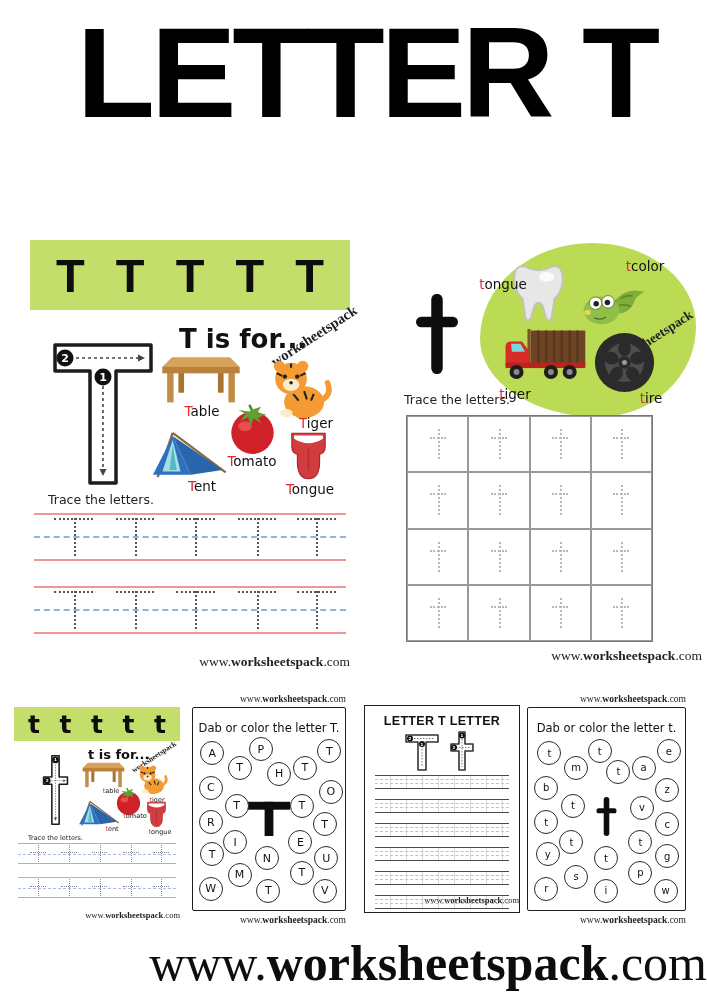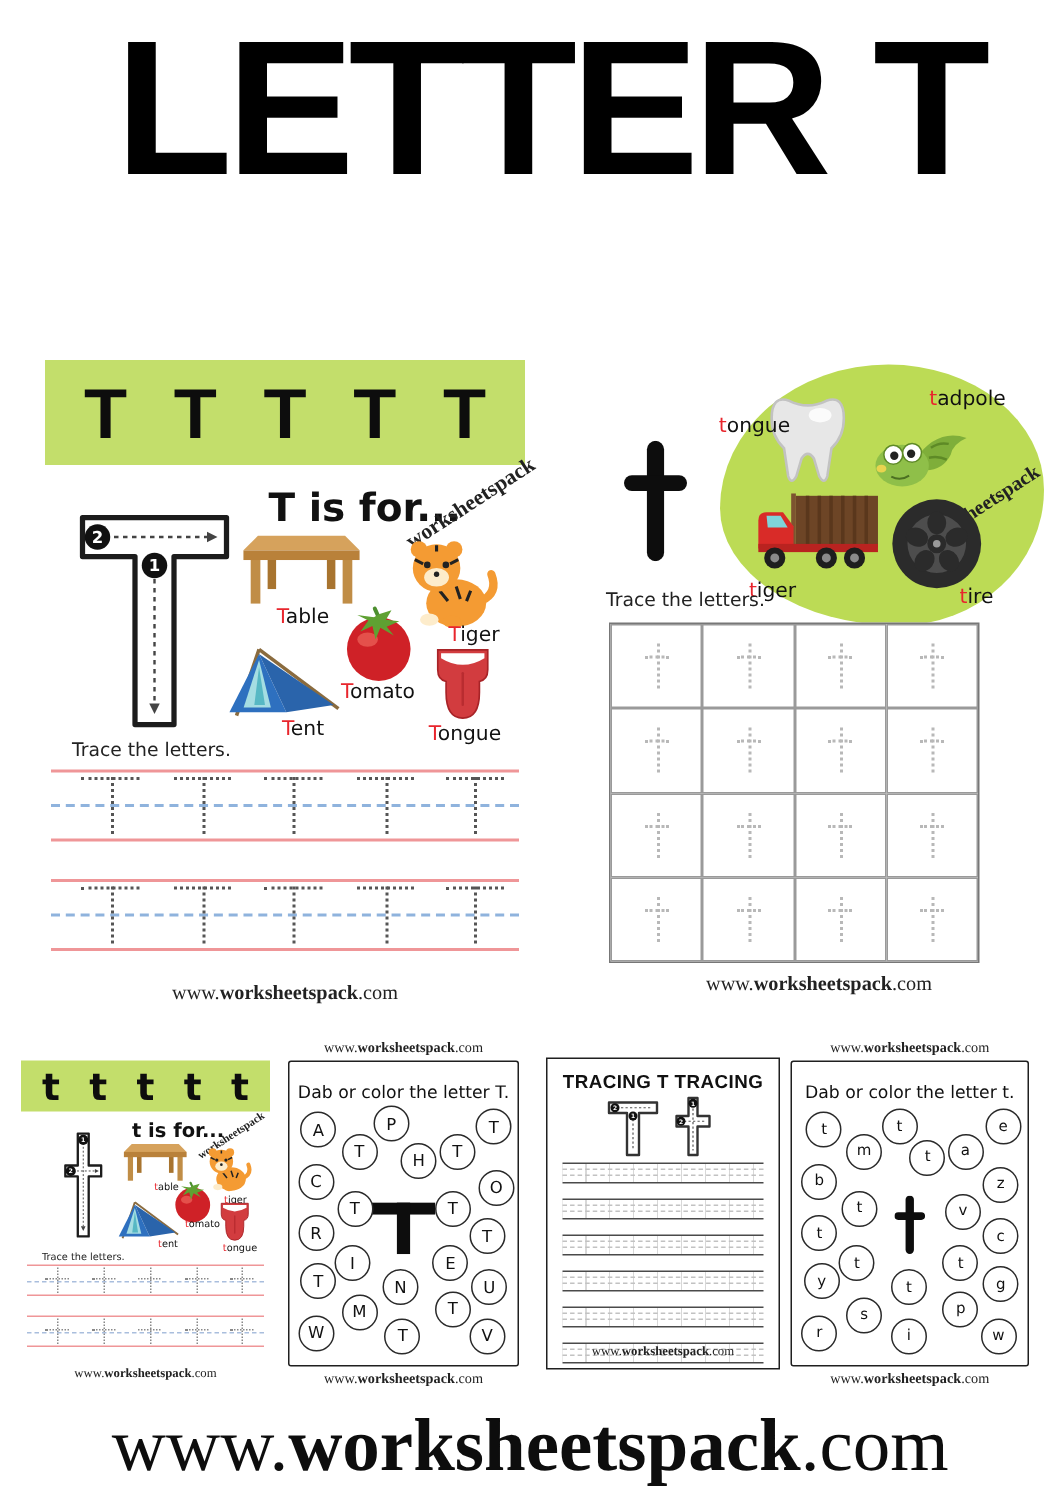--- a/index.html
+++ b/index.html
@@ -7,21 +7,21 @@
         font-family:"Liberation Sans",sans-serif;color:#111;}
   svg{display:block;}
 
   
   .main-title{position:absolute;top:6px;left:0;right:0;text-align:center;
     font-size:128px;font-weight:800;letter-spacing:-4px;line-height:1.05;color:#000;padding-left:26px;}
   .sub-title{position:absolute;top:146px;left:0;right:0;text-align:center;
     font-size:54px;font-weight:800;letter-spacing:-1px;color:#000;}
 
   
-  .url{position:absolute;font-family:"Liberation Serif",serif;color:#222;text-align:center;}
+  .url{position:absolute;font-family:"Liberation Serif",serif;color:#222;text-align:right;}
   .url b{font-weight:700;}
   .wm{position:absolute;font-family:"Liberation Serif",serif;font-weight:700;color:#222;
       transform:rotate(-33deg);transform-origin:left top;white-space:nowrap;}
   .vlabel{position:absolute;text-align:center;font-family:"DejaVu Sans",sans-serif;
           font-size:13.5px;color:#111;white-space:nowrap;}
   .vlabel .init{color:var(--initial-red,#e8262d);}
   .vicon{position:absolute;}
   .trace-label{position:absolute;font-family:"DejaVu Sans",sans-serif;color:#222;}
 
   
@@ -305,21 +305,21 @@
       </svg>
 
     <svg class="vicon" style="left:121px;top:14px;width:55px;height:70px">
         <use href="#sym-tooth"></use>
       </svg>
     <div class="vlabel" style="left:88px;top:31px;width:50px"><span class="init">t</span><span>ongue</span></div>
 
     <svg class="vicon" style="left:191px;top:36px;width:66px;height:47px">
         <use href="#sym-tadpole"></use>
       </svg>
-    <div class="vlabel" style="left:224px;top:13px;width:62px"><span class="init">t</span><span>adpole</span></div>
+    <div class="vlabel" style="left:224px;top:13px;width:62px"><span class="init">t</span><span>color</span></div>
 
     <div class="wm wm-b">worksheetspack</div>
 
     <svg class="vicon" style="left:114px;top:80px;width:86px;height:58px">
         <use href="#sym-truck"></use>
       </svg>
     <div class="vlabel" style="left:102px;top:141px;width:46px"><span class="init">t</span><span>iger</span></div>
 
     <svg class="vicon" style="left:203px;top:86px;width:63px;height:63px">
         <use href="#sym-tire"></use>
@@ -477,21 +477,21 @@
           <span class="circ" style="left: 71%; top: 81%;">T</span>
           <span class="circ" style="left: 11%; top: 89%;">W</span>
           <span class="circ" style="left: 49%; top: 90%;">T</span>
           <span class="circ" style="left: 86%; top: 90%;">V</span>
         </div>
     </div>
     <div class="url url-below"><span>www.</span><b>worksheetspack</b><span>.com</span></div>
   </section>
 
   <section class="thumb-tracing">
-    <div class="tracing-title">TRACING T TRACING</div>
+    <div class="tracing-title">LETTER T LETTER</div>
     <svg class="tletters" viewBox="0 0 78 42">
       <path d="M3,5 H35 V12 H23 V40 H15 V12 H3 Z" fill="#fff" stroke="#333" stroke-width="1.6" stroke-linejoin="round"></path>
       <line x1="11" y1="8.5" x2="31" y2="8.5" stroke="#555" stroke-width="0.8" stroke-dasharray="1.5,1.5"></line>
       <circle cx="7" cy="8.5" r="3" fill="#111"></circle>
       <text x="7" y="10" class="stn3">2</text>
       <line x1="19" y1="16" x2="19" y2="37" stroke="#555" stroke-width="0.8" stroke-dasharray="1.5,1.5"></line>
       <circle cx="19" cy="14" r="3" fill="#111"></circle>
       <text x="19" y="15.5" class="stn3">1</text>
       <path d="M56,2 H62 V14 H70 V21 H62 V40 H56 V21 H48 V14 H56 Z" fill="#fff" stroke="#333" stroke-width="1.6" stroke-linejoin="round"></path>
       <line x1="59" y1="9" x2="59" y2="37" stroke="#555" stroke-width="0.8" stroke-dasharray="1.5,1.5"></line>

